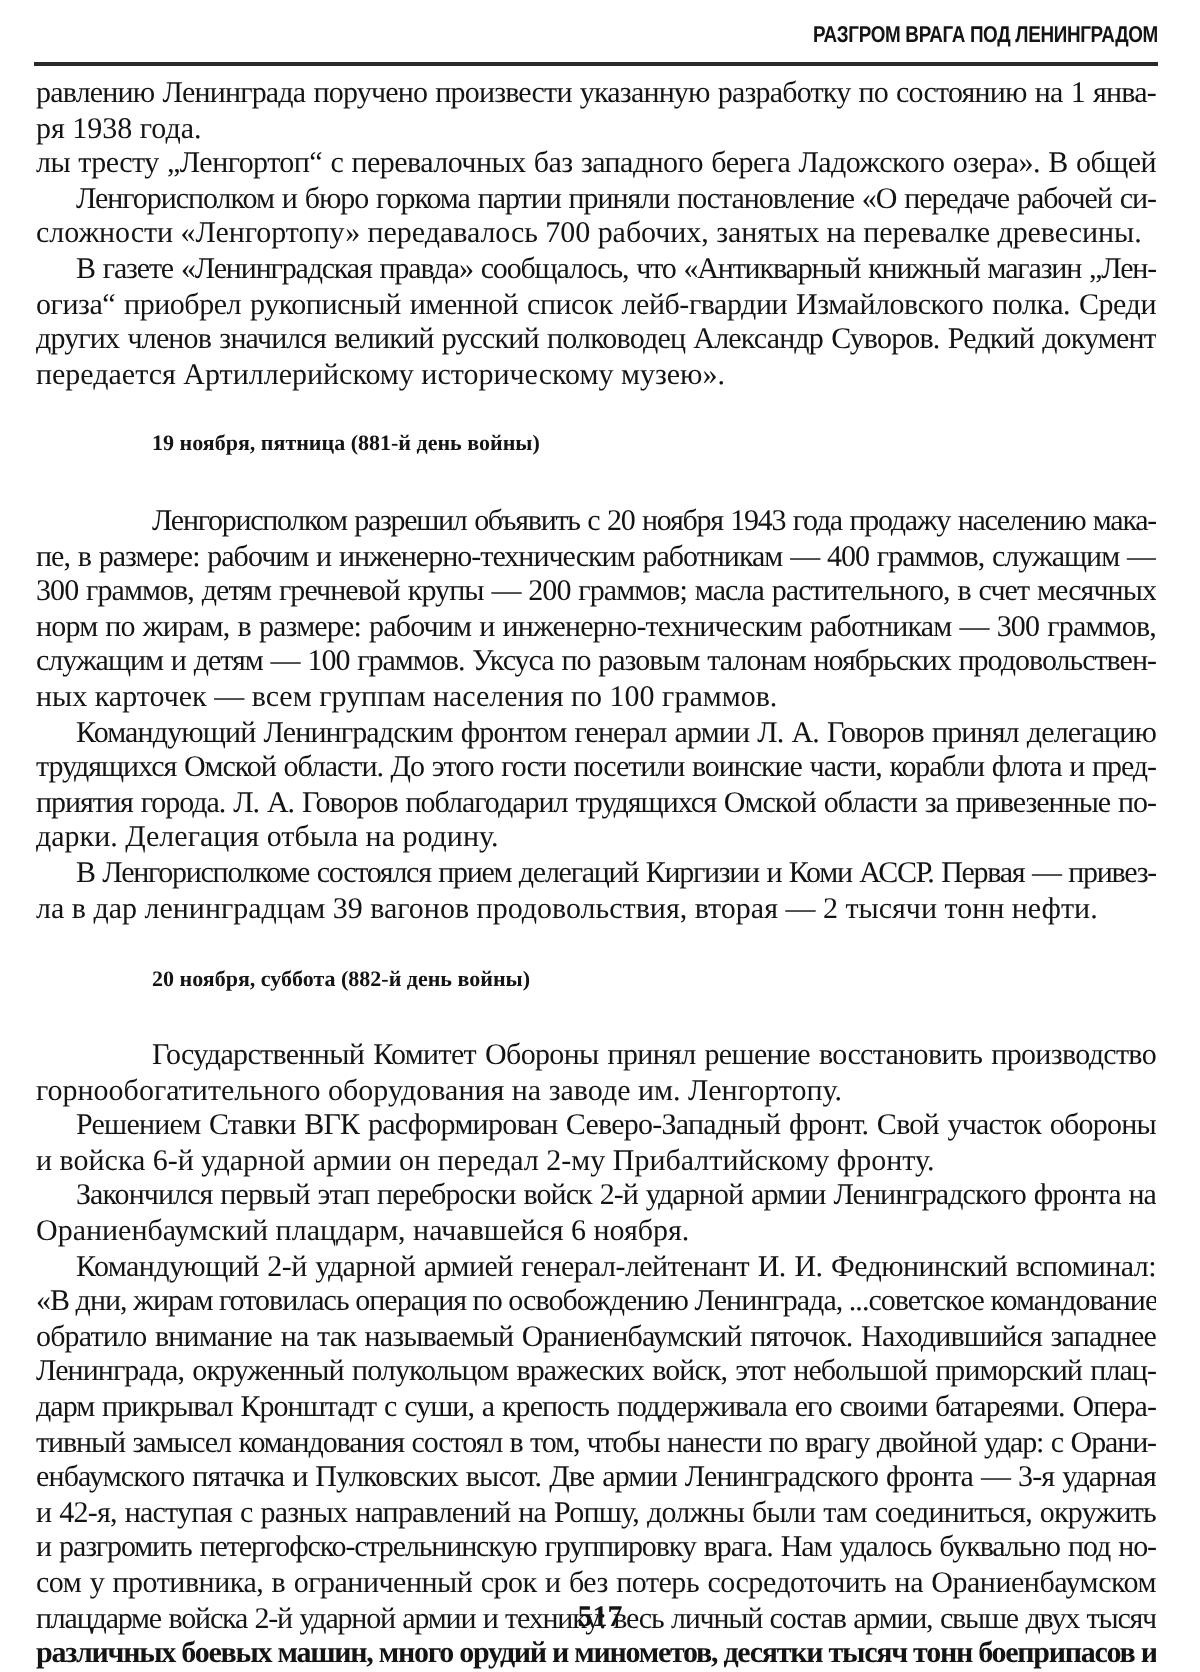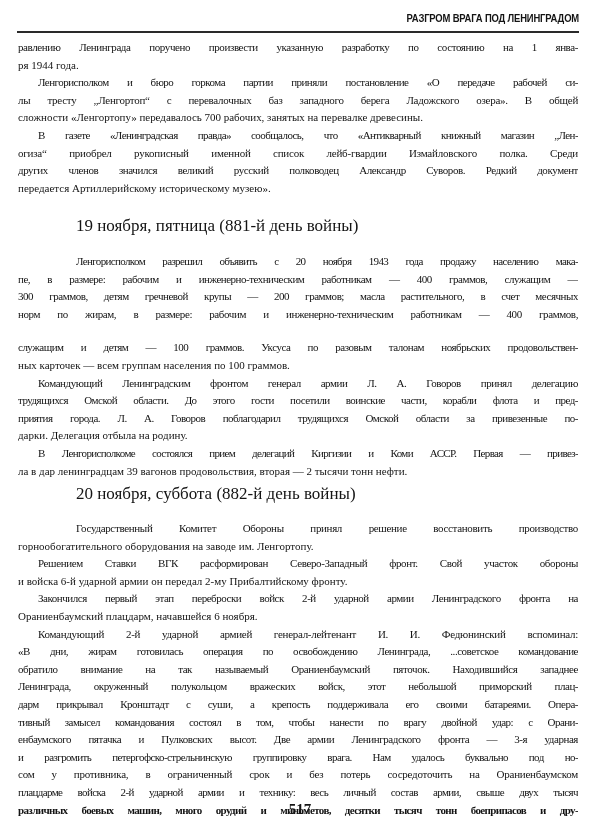--- a/index.html
+++ b/index.html
@@ -3,54 +3,54 @@
 <meta charset="utf-8">
 <style>
   html, body { margin: 0; padding: 0; background: #ffffff; }
   body { width: 600px; height: 836px; position: relative; overflow: hidden;
          font-family: "Liberation Serif", "DejaVu Serif", serif; color: #141414; }
   .running-head { position: absolute; left: 17px; top: 12px; width: 562px; text-align: right;
          font-family: "Liberation Sans", "DejaVu Sans", sans-serif; font-size: 11.5px; letter-spacing: -0.2px;
          font-weight: bold; transform: scaleX(0.82); transform-origin: right; }
   .head-rule { position: absolute; left: 17px; top: 31px; width: 562px; height: 2px; background: #2a2a2a; }
   .block { position: absolute; left: 18px; width: 560px; }
-  .ln { display: block; height: 17.6px; line-height: 17.6px; font-size: 11px; white-space: nowrap;
+  .ln { display: block; height: 17.6px; line-height: 17.6px; font-size: 15px; white-space: nowrap;
         text-align: justify; text-align-last: justify; overflow: hidden; }
   .ln.last { text-align-last: left; }
   .ln.ind { padding-left: 20px; }
   .ln.ind2 { padding-left: 58px; }
-  .heading { position: absolute; left: 76px; font-weight: normal; font-size: 17px; white-space: nowrap; }
+  .heading { position: absolute; left: 76px; font-weight: bold; font-size: 11px; white-space: nowrap; }
   .folio { position: absolute; left: 0; width: 600px; top: 801px; text-align: center; font-size: 15px; font-weight: bold; }
 </style>
 </head>
 <body>
 
 <div class="running-head">РАЗГРОМ ВРАГА ПОД ЛЕНИНГРАДОМ</div>
 <div class="head-rule"></div>
 
 <div class="block" style="top:39px;">
   <span class="ln" style="letter-spacing: -0.404762px;">равлению Ленинграда поручено произвести указанную разработку по состоянию на 1 янва-</span>
-  <span class="ln last">ря 1944 года.</span>
+  <span class="ln last">ря 1938 года.</span>
+  <span class="ln" style="letter-spacing: -0.27381px;">лы тресту „Ленгортоп“ с перевалочных баз западного берега Ладожского озера». В общей</span>
   <span class="ln ind" style="letter-spacing: -0.52439px;">Ленгорисполком и бюро горкома партии приняли постановление «О передаче рабочей си-</span>
-  <span class="ln" style="letter-spacing: -0.27381px;">лы тресту „Ленгортоп“ с перевалочных баз западного берега Ладожского озера». В общей</span>
   <span class="ln last" style="letter-spacing: -0.025px;">сложности «Ленгортопу» передавалось 700 рабочих, занятых на перевалке древесины.</span>
   <span class="ln ind" style="letter-spacing: -0.585366px;">В газете «Ленинградская правда» сообщалось, что «Антикварный книжный магазин „Лен-</span>
   <span class="ln" style="letter-spacing: -0.222222px;">огиза“ приобрел рукописный именной список лейб-гвардии Измайловского полка. Среди</span>
   <span class="ln" style="letter-spacing: -0.416667px;">других членов значился великий русский полководец Александр Суворов. Редкий документ</span>
   <span class="ln last">передается Артиллерийскому историческому музею».</span>
 </div>
 
 <div class="heading" style="top:216px;">19 ноября, пятница (881-й день войны)</div>
 
 <div class="block" style="top:253px;">
   <span class="ln ind2" style="letter-spacing: -0.641026px;">Ленгорисполком разрешил объявить с 20 ноября 1943 года продажу населению мака-</span>
   <span class="ln" style="letter-spacing: -0.493976px;">пе, в размере: рабочим и инженерно-техническим работникам — 400 граммов, служащим —</span>
   <span class="ln" style="letter-spacing: -0.465116px;">300 граммов, детям гречневой крупы — 200 граммов; масла растительного, в счет месячных</span>
-  <span class="ln" style="letter-spacing: -0.409639px;">норм по жирам, в размере: рабочим и инженерно-техническим работникам — 400 граммов,</span>
-  <span class="ln" style="letter-spacing: -0.5px; margin-top: 16px;">служащим и детям — 100 граммов. Уксуса по разовым талонам ноябрьских продовольствен-</span>
+  <span class="ln" style="letter-spacing: -0.409639px;">норм по жирам, в размере: рабочим и инженерно-техническим работникам — 300 граммов,</span>
+  <span class="ln" style="letter-spacing: -0.5px;">служащим и детям — 100 граммов. Уксуса по разовым талонам ноябрьских продовольствен-</span>
   <span class="ln last">ных карточек — всем группам населения по 100 граммов.</span>
   <span class="ln ind" style="letter-spacing: -0.435897px;">Командующий Ленинградским фронтом генерал армии Л. А. Говоров принял делегацию</span>
   <span class="ln" style="letter-spacing: -0.522727px;">трудящихся Омской области. До этого гости посетили воинские части, корабли флота и пред-</span>
   <span class="ln" style="letter-spacing: -0.505747px;">приятия города. Л. А. Говоров поблагодарил трудящихся Омской области за привезенные по-</span>
   <span class="ln last">дарки. Делегация отбыла на родину.</span>
   <span class="ln ind" style="letter-spacing: -0.634146px;">В Ленгорисполкоме состоялся прием делегаций Киргизии и Коми АССР. Первая — привез-</span>
   <span class="ln last">ла в дар ленинградцам 39 вагонов продовольствия, вторая — 2 тысячи тонн нефти.</span>
 </div>
 
 <div class="heading" style="top:484px;">20 ноября, суббота (882-й день войны)</div>
@@ -62,19 +62,20 @@
   <span class="ln last">и войска 6-й ударной армии он передал 2-му Прибалтийскому фронту.</span>
   <span class="ln ind" style="letter-spacing: -0.463415px;">Закончился первый этап переброски войск 2-й ударной армии Ленинградского фронта на</span>
   <span class="ln last">Ораниенбаумский плацдарм, начавшейся 6 ноября.</span>
   <span class="ln ind" style="letter-spacing: -0.285714px;">Командующий 2-й ударной армией генерал-лейтенант И. И. Федюнинский вспоминал:</span>
   <span class="ln" style="letter-spacing: -0.482759px;">«В дни, жирам готовилась операция по освобождению Ленинграда, ...советское командование</span>
   <span class="ln" style="letter-spacing: -0.414634px;">обратило внимание на так называемый Ораниенбаумский пяточок. Находившийся западнее</span>
   <span class="ln" style="letter-spacing: -0.46988px;">Ленинграда, окруженный полукольцом вражеских войск, этот небольшой приморский плац-</span>
   <span class="ln" style="letter-spacing: -0.482353px;">дарм прикрывал Кронштадт с суши, а крепость поддерживала его своими батареями. Опера-</span>
   <span class="ln" style="letter-spacing: -0.556818px;">тивный замысел командования состоял в том, чтобы нанести по врагу двойной удар: с Орани-</span>
   <span class="ln" style="letter-spacing: -0.435294px;">енбаумского пятачка и Пулковских высот. Две армии Ленинградского фронта — 3-я ударная</span>
+  <span class="ln" style="letter-spacing: -0.388235px;">и 42-я, наступая с разных направлений на Ропшу, должны были там соединиться, окружить</span>
   <span class="ln" style="letter-spacing: -0.563218px;">и разгромить петергофско-стрельнинскую группировку врага. Нам удалось буквально под но-</span>
   <span class="ln" style="letter-spacing: -0.240964px;">сом у противника, в ограниченный срок и без потерь сосредоточить на Ораниенбаумском</span>
   <span class="ln" style="letter-spacing: -0.602273px;">плацдарме войска 2-й ударной армии и технику: весь личный состав армии, свыше двух тысяч</span>
   <span class="ln" style="letter-spacing: -0.632184px; font-weight: bold;">различных боевых машин, много орудий и минометов, десятки тысяч тонн боеприпасов и дру-</span>
 </div>
 
 <div class="folio">517</div>
 
 </body></html>

